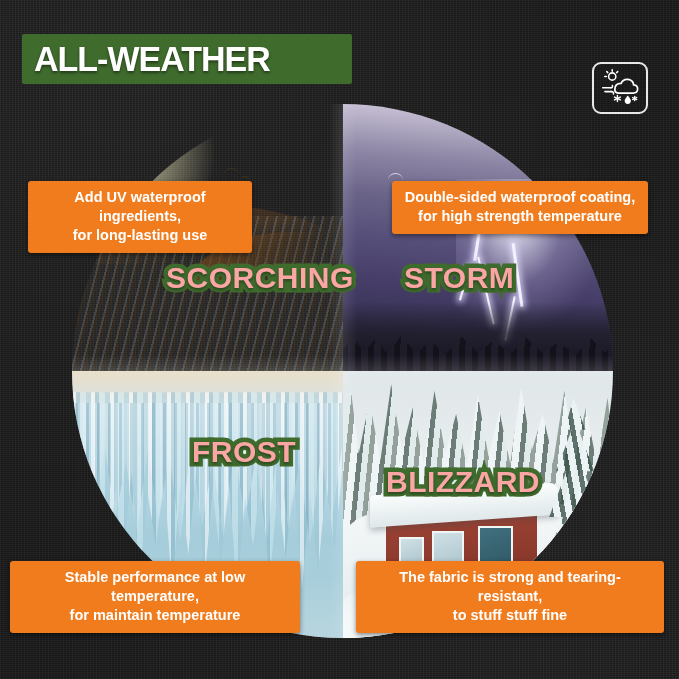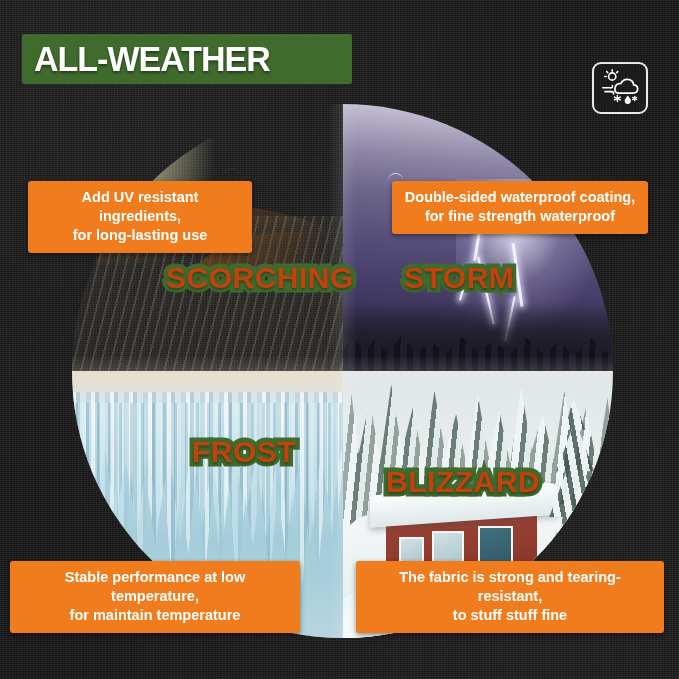--- a/index.html
+++ b/index.html
@@ -320,21 +320,21 @@
     white-space:pre-line;
   }
   #callout-scorching{ left:28px;  top:181px; width:224px; }
   #callout-storm    { left:392px; top:181px; width:256px; }
   #callout-frost    { left:10px;  top:561px; width:290px; }
   #callout-blizzard { left:356px; top:561px; width:308px; }
 
   
   .badge{
     position:absolute; z-index:22;
-    color:#c2410c;
+    color:#fca5a5;
     font-weight:bold;
     font-size:30px;
     letter-spacing:.5px;
     line-height:30px;
     white-space:nowrap;
     -webkit-text-stroke:9px #3F6B2D;
     paint-order:stroke fill;
     text-shadow:0 2px 3px rgba(0,0,0,.35);
   }
   #badge-scorching{ left:166px; top:263px; }
@@ -429,20 +429,20 @@
 
   <div id="seam-v"></div>
   <div id="seam-h"></div>
 </div>
 
 <div class="badge" id="badge-scorching">SCORCHING</div>
 <div class="badge" id="badge-storm">STORM</div>
 <div class="badge" id="badge-frost">FROST</div>
 <div class="badge" id="badge-blizzard">BLIZZARD</div>
 
-<div class="callout" id="callout-scorching">Add UV resistant ingredients,
+<div class="callout" id="callout-scorching">Add UV waterproof ingredients,
 for long-lasting use</div>
 <div class="callout" id="callout-storm">Double-sided waterproof coating,
-for fine strength waterproof</div>
+for high strength temperature</div>
 <div class="callout" id="callout-frost">Stable performance at low temperature,
 for maintain temperature</div>
 <div class="callout" id="callout-blizzard">The fabric is strong and tearing-resistant,
 to stuff stuff fine</div>
 
 </body></html>

